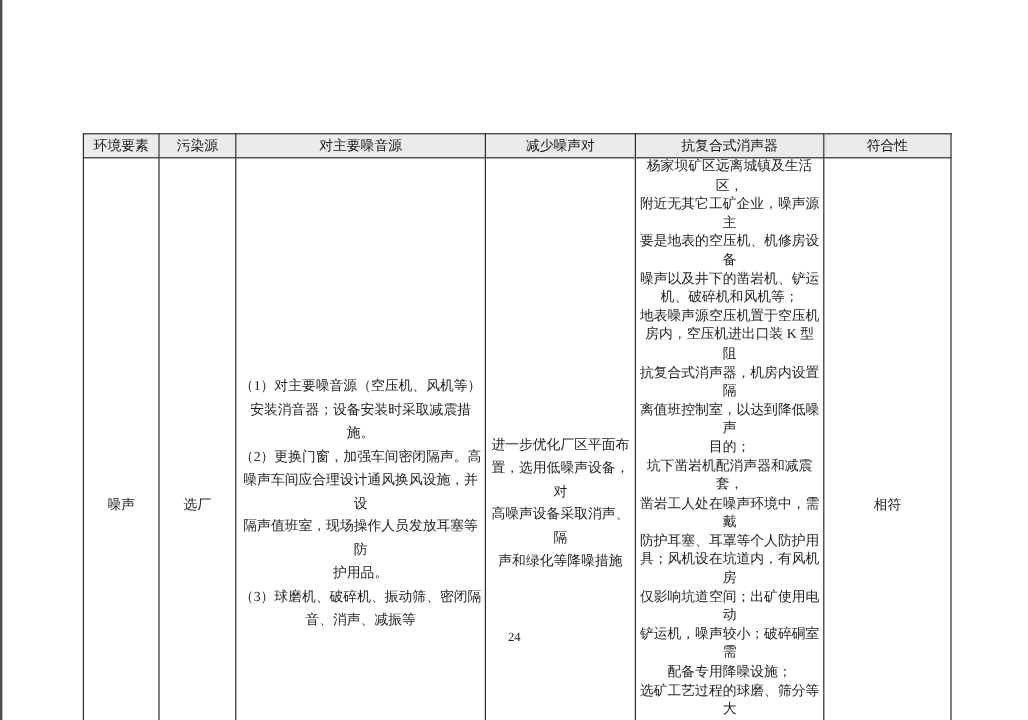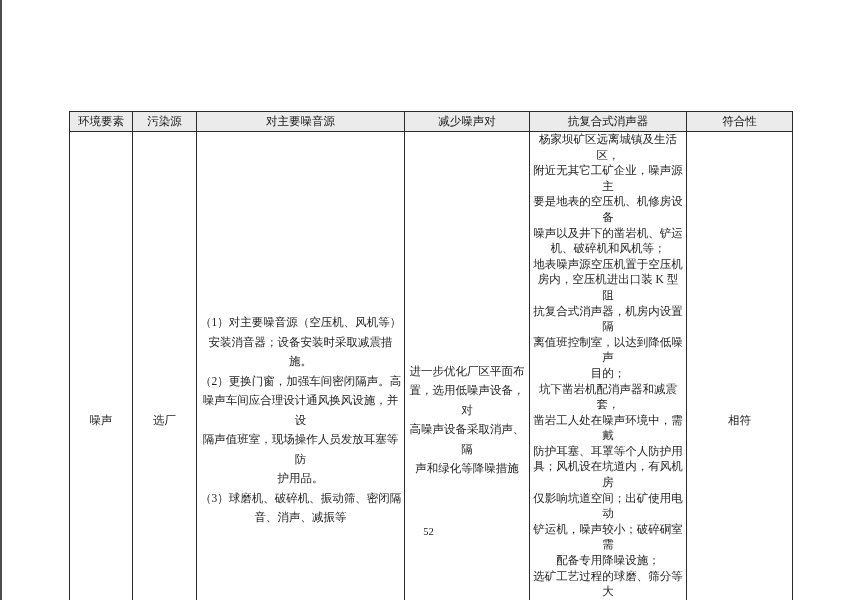--- a/index.html
+++ b/index.html
@@ -135,15 +135,15 @@
 选矿工艺过程的球磨、筛分等大
 功率设备均会产生较强的噪声，
 为了保护操作工人，在球磨机旁
 应设置隔音值班室，减少噪声对
 工人的影响；</td>
         <td>相符</td>
       </tr>
     </tbody>
   </table>
 
-  <div class="page-number">52</div>
+  <div class="page-number">24</div>
 
 </div>
 
 </body></html>

